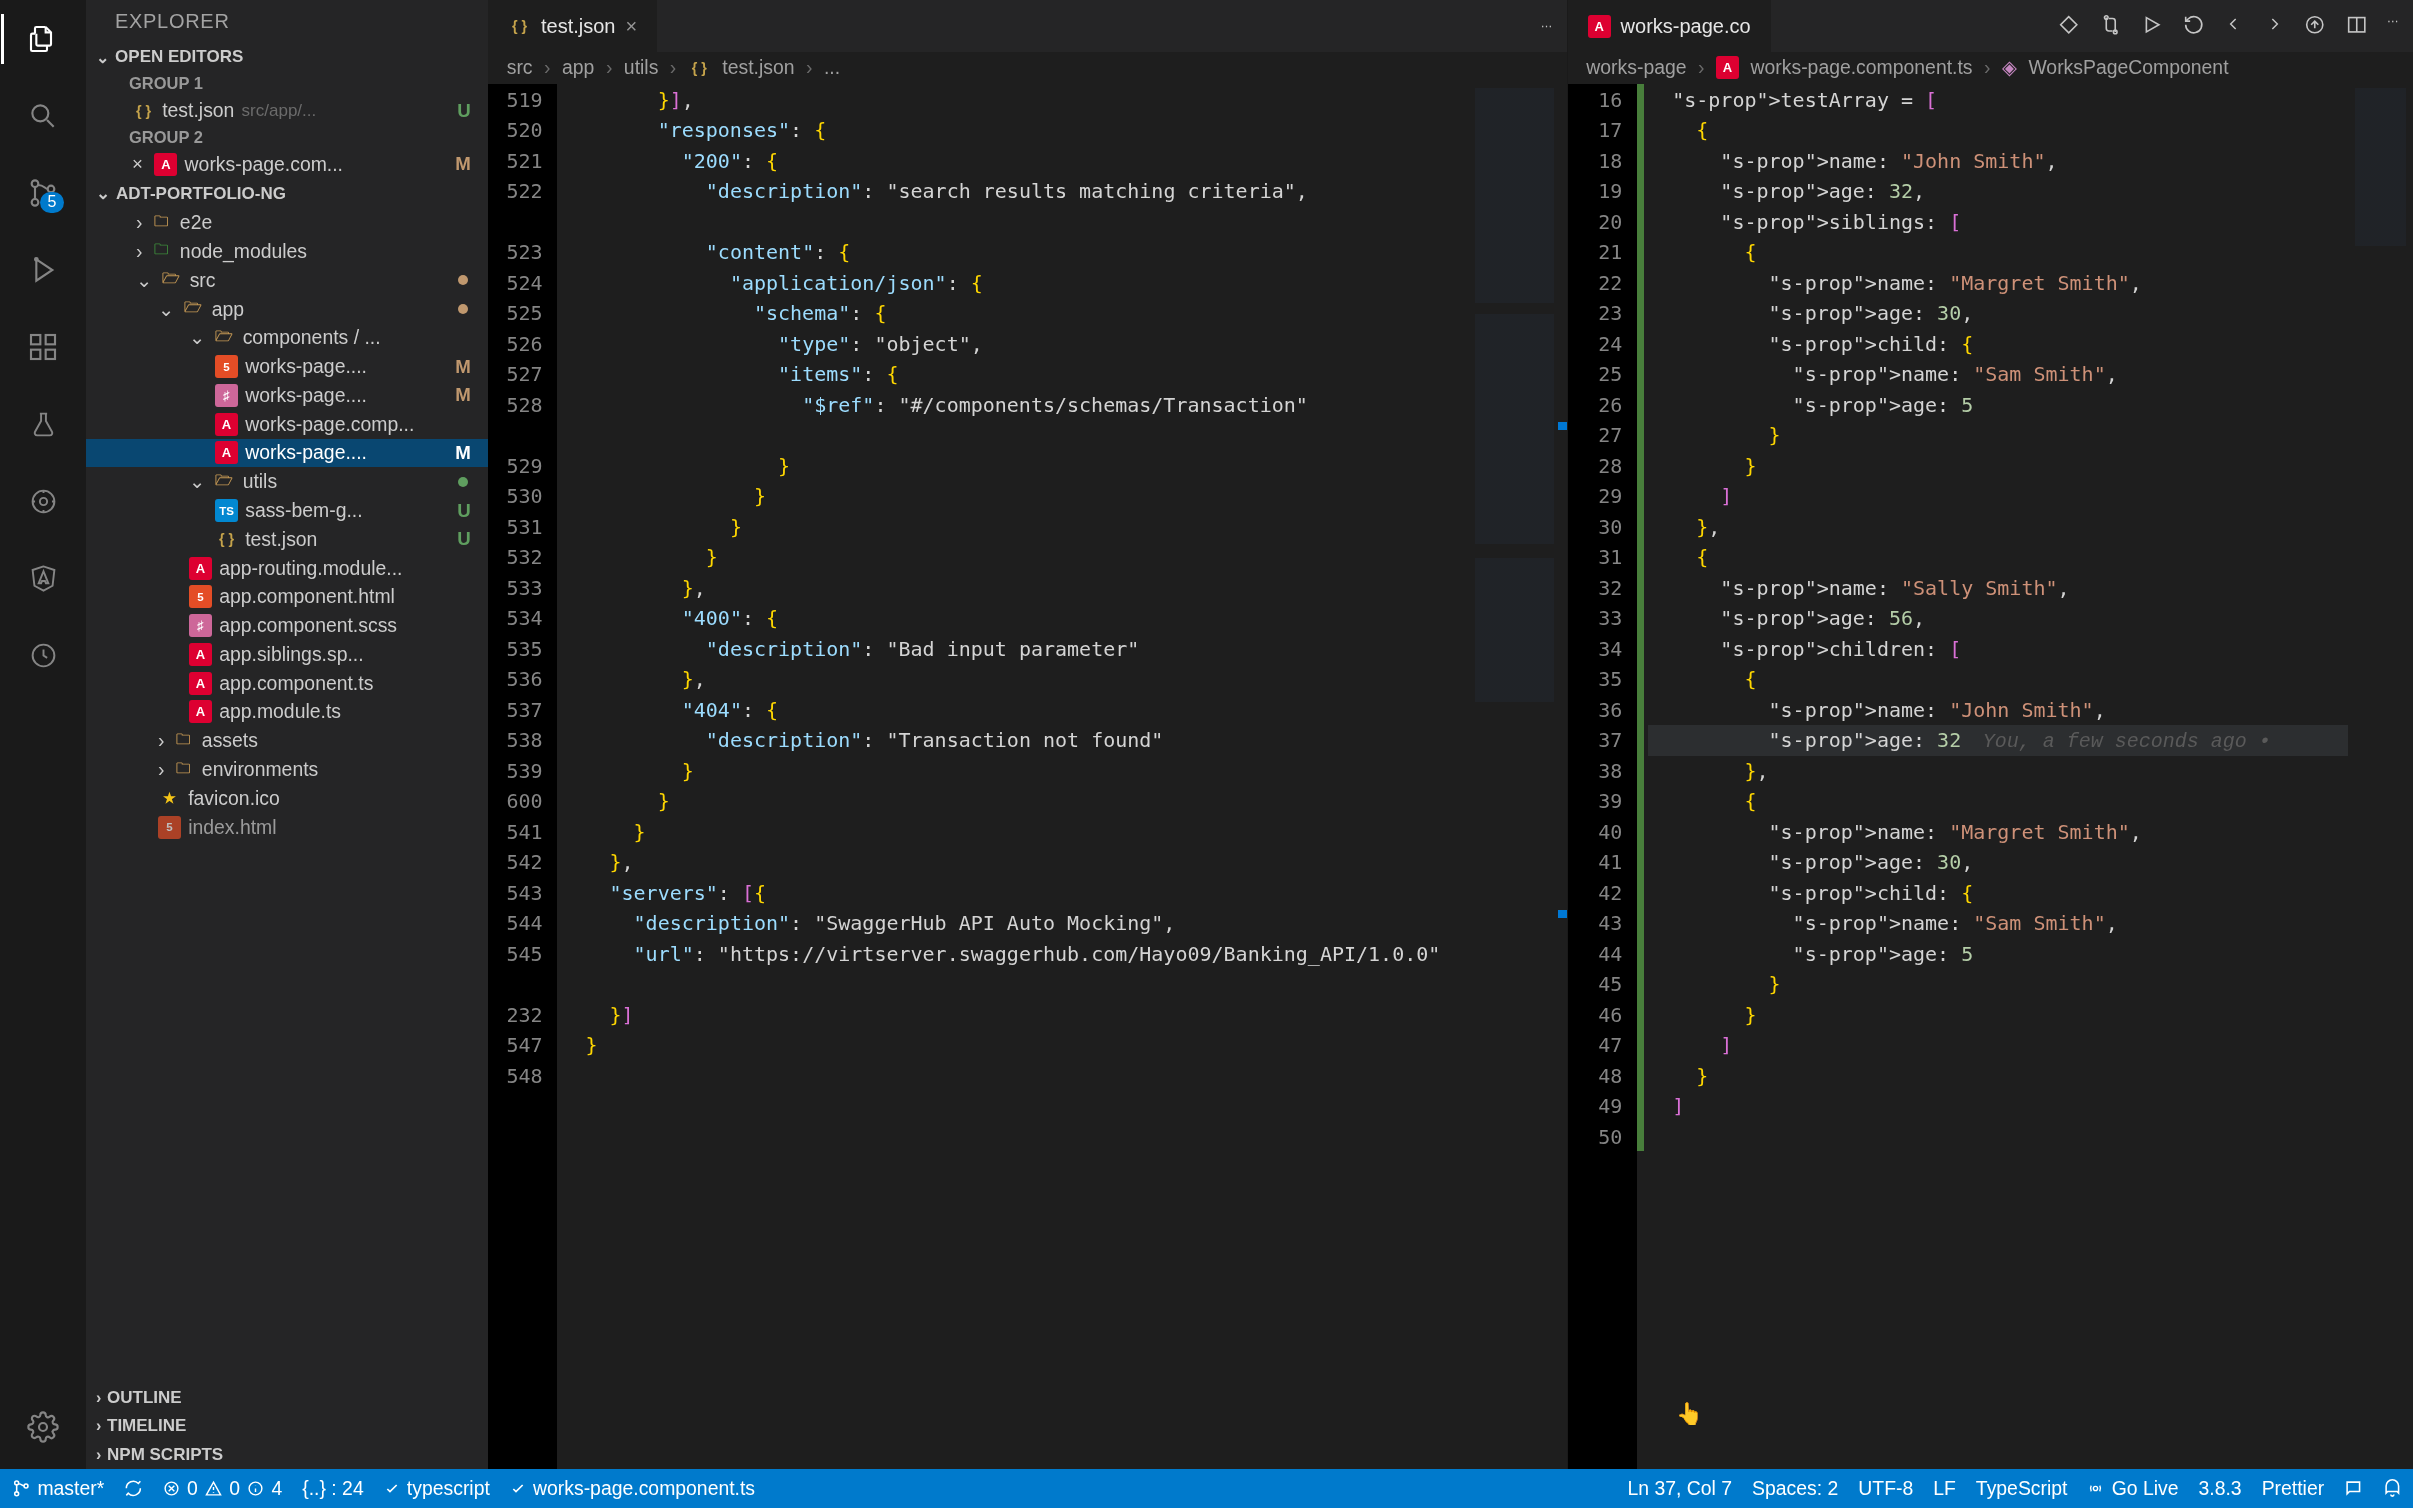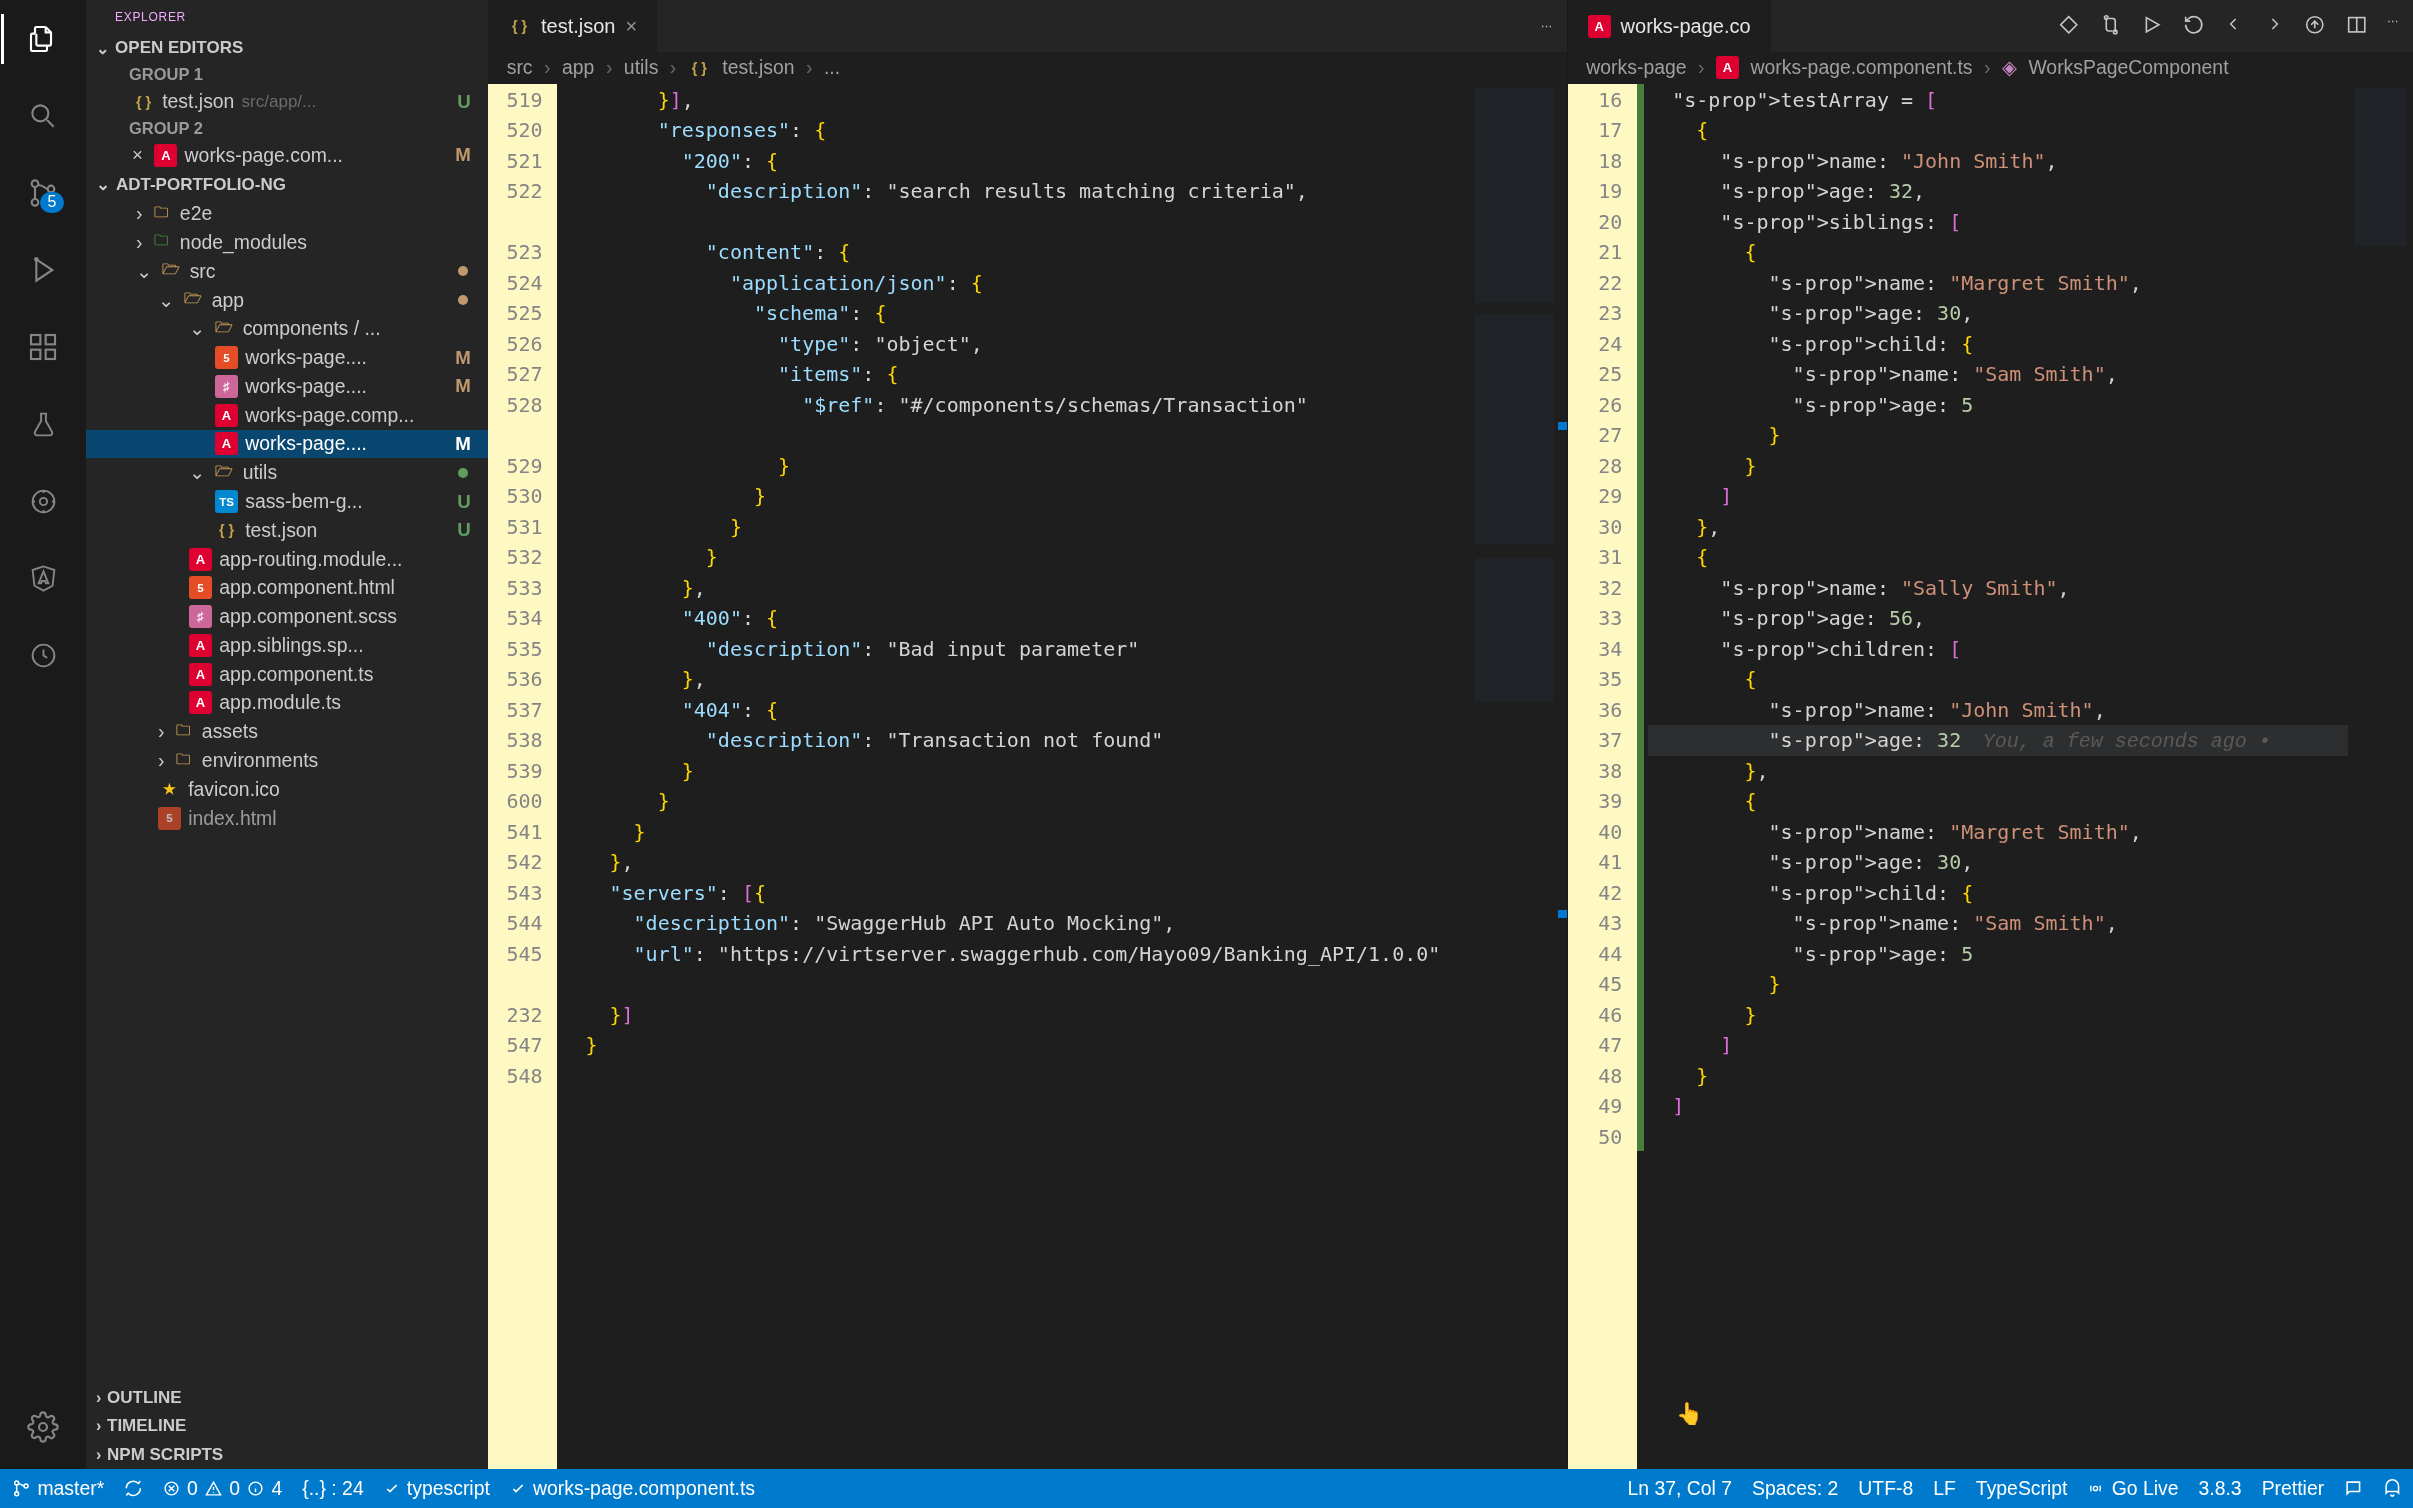--- a/index.html
+++ b/index.html
@@ -20,21 +20,21 @@
   padding-top: 14.4px; gap: 27px;
 }
 .activity-item { width: 50px; height: 50px; display:flex; align-items:center; justify-content:center; color:#858585; cursor:pointer; position:relative; }
 .activity-item.active { color:#fff; }
 .activity-item.active::before { content:""; position:absolute; left:-17px; top:0; width:2.9px; height:100%; background:#fff; }
 .activity-badge { position:absolute; bottom:5.7px; right:4.3px; background:#007acc; color:#fff; border-radius:14.4px; font-size:16px; padding:1.4px 7.2px; }
 .activity-spacer { flex:1; }
 
 
 .sidebar { width: 402px; background:#252526; display:flex; flex-direction:column; overflow:hidden; }
-.sidebar-title { font-size:12px; letter-spacing:0.7px; color:#f0abfc; padding:10px 29px; text-transform:uppercase; }
+.sidebar-title { font-size:20px; letter-spacing:0.7px; color:#a3a3a3; padding:10px 29px; text-transform:uppercase; }
 .section-header { display:flex; align-items:center; gap:5.7px; padding:4.3px 10px; font-size:17px; font-weight:700; color:#ccc; cursor:pointer; }
 .section-header .chev { color:#ccc; font-size:16px; }
 .group-label { font-size:16.5px; font-weight:700; color:#999; padding:2.9px 29px 2.9px 43px; }
 .open-file-row, .tree-row { display:flex; align-items:center; gap:7.2px; padding:2.9px 10px 2.9px 46px; font-size:19.4px; color:#ccc; cursor:pointer; white-space:nowrap; overflow:hidden; }
 .open-file-row .close { color:#ccc; font-size:18.7px; margin-right:4.3px; }
 .open-file-row .path-dim { color:#6b6b6b; font-size:17px; }
 .status-letter { margin-left:auto; color:#5f9e5f; font-size:18.7px; font-weight:600; padding-right:7.2px; }
 .status-letter.m { color:#c0986e; }
 .tree-row { padding-left: 39px; }
 .tree-indent-1 { padding-left: 50px; }
@@ -69,21 +69,21 @@
 .tab-close { color:#969696; font-size:20px; }
 .tabbar-spacer { flex:1; }
 .tabbar-actions { display:flex; gap:20px; padding:0 14.4px; color:#c5c5c5; }
 .tabbar-actions span, .tabbar-actions svg { cursor:pointer; }
 
 .breadcrumb { display:flex; align-items:center; gap:11.5px; padding:4.3px 18.7px; font-size:19.4px; color:#a0a0a0; background:#1e1e1e; }
 .breadcrumb .sep { color:#6b6b6b; }
 .breadcrumb .bc-ic { display:inline-flex; }
 
 .code-area { flex:1; display:flex; font-family: "SF Mono", Menlo, Consolas, monospace; font-size:20px; line-height:1.52; overflow:hidden; position:relative; }
-.gutter { width:69px; text-align:right; color:#858585; padding:1.4px 14.4px 1.4px 0; user-select:none; background:#fef9c3; position:relative; }
+.gutter { width:69px; text-align:right; color:#858585; padding:1.4px 14.4px 1.4px 0; user-select:none; background:#000000; position:relative; }
 .gutter .ln { height:30.5px; }
 .git-bar { width:7.2px; background:#1e1e1e; }
 .git-bar .g { height:30.5px; }
 .git-bar .g.green { background:#487e3b; }
 .code { flex:1; padding:1.4px 0 1.4px 4.3px; white-space:pre; color:#d4d4d4; background:#1e1e1e; position:relative; }
 .code .line { height:30.5px; }
 .code .line.hl { background:rgba(58,61,65,0.5); }
 .code .blame { color:#5a5a5a; font-style:italic; margin-left:21.5px;font-family:Liberation Mono, monospace; }
 .minimap { width:93px; background:#1e1e1e; opacity:0.7; position:relative; }
 .minimap-right { width:65px; }

